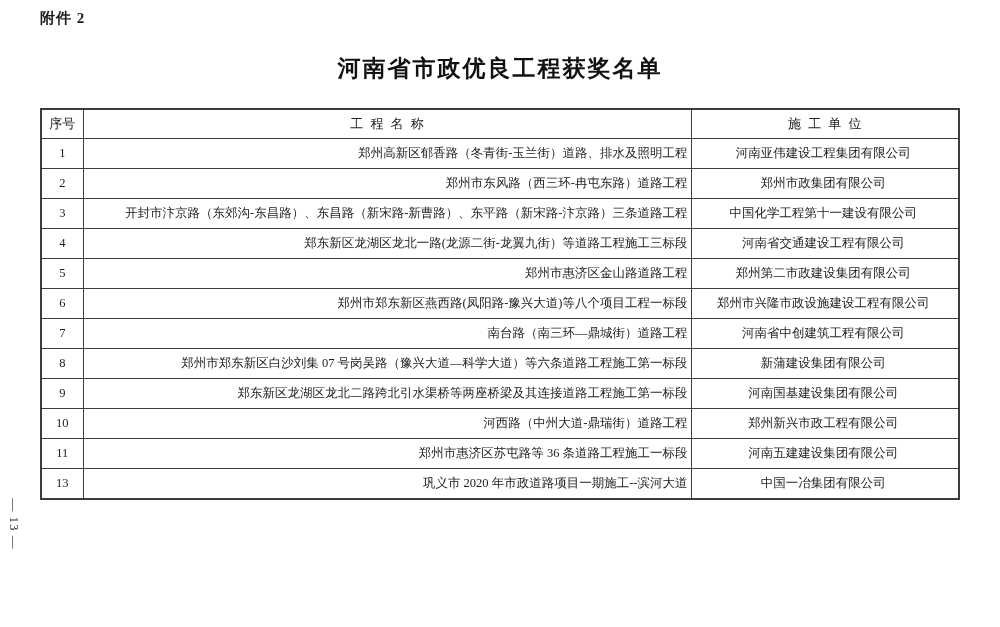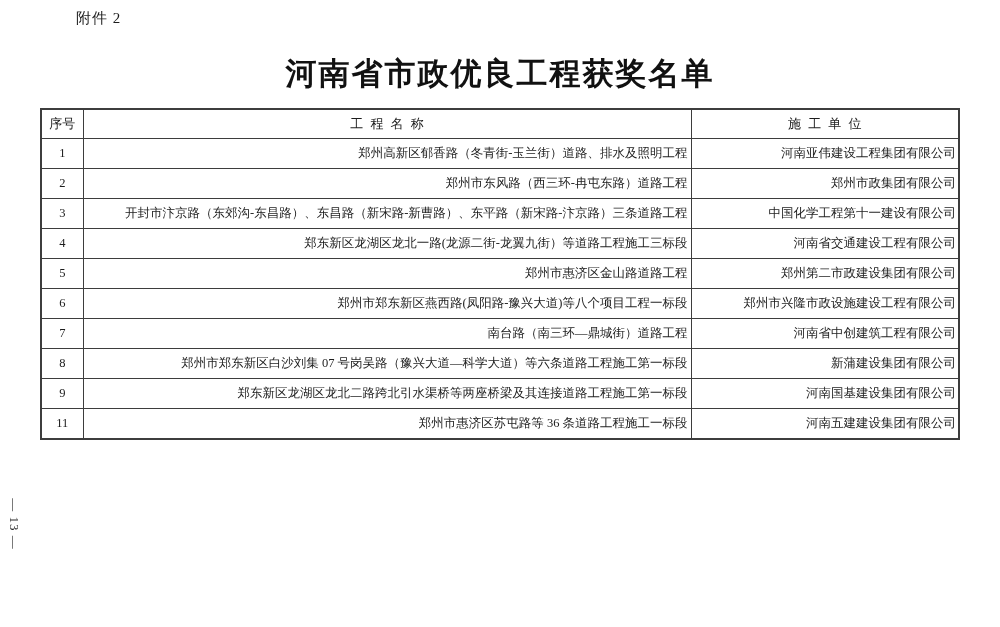--- a/index.html
+++ b/index.html
@@ -10,29 +10,28 @@
     position: relative;
     overflow: hidden;
   }
   .page {
     position: absolute; left: 0; top: 0;
     width: 1000px; height: 627px;
     background: #ffffff;
   }
   .attachment-label {
     position: absolute; left: 40px; top: 9px;
-    font-size: 15px; font-weight: normal; color: #1c1c1c;
+    font-size: 15px; font-weight: bold; color: #1c1c1c;
     letter-spacing: 1px;
-    margin-left: 36px;
   }
   .doc-title {
     position: absolute; left: 0; top: 53px; width: 100%;
     text-align: center;
     font-family: "Liberation Sans", sans-serif;
-    font-size: 31px; font-weight: bold; color: #111;
+    font-size: 23px; font-weight: bold; color: #111;
     letter-spacing: 2px;
   }
   .pagenum-wrap {
     position: absolute; left: 1px; top: 486px;
     width: 26px; height: 76px;
     display: flex; align-items: center; justify-content: center;
   }
   .pagenum-wrap span {
     transform: rotate(90deg);
     white-space: nowrap;
@@ -58,21 +57,21 @@
   .doc-table th {
     height: 26px;
     font-size: 13px; font-weight: normal;
     text-align: center;
   }
   .doc-table th.spaced { letter-spacing: 0.55em; text-indent: 0.55em; }
   .doc-table td { height: 27px; font-size: 12.5px; }
   .doc-table tr.tall td { height: 44px; }
   .doc-table td.no-cell { text-align: center; padding: 1px 2px; }
   .doc-table td.name-cell { text-align: right; padding-left: 8px; padding-right: 3px; }
-  .doc-table td.unit-cell { text-align: right; padding-left: 6px; padding-right: 2px; }
+  .doc-table td.unit-cell { text-align: center; padding-left: 6px; padding-right: 9px; }
 </style>
 </head>
 <body>
 
 <div class="page">
 
   <div class="attachment-label">附件 2</div>
 
   <div class="doc-title">河南省市政优良工程获奖名单</div>
 
@@ -133,20 +132,30 @@
         <td class="no-cell">8</td>
         <td class="name-cell">郑州市郑东新区白沙刘集 07 号岗吴路（豫兴大道—科学大道）等六条道路工程施工第一标段</td>
         <td class="unit-cell">新蒲建设集团有限公司</td>
       </tr>
       <tr>
         <td class="no-cell">9</td>
         <td class="name-cell">郑东新区龙湖区龙北二路跨北引水渠桥等两座桥梁及其连接道路工程施工第一标段</td>
         <td class="unit-cell">河南国基建设集团有限公司</td>
       </tr>
       <tr>
+        <td class="no-cell">10</td>
+        <td class="name-cell">河西路（中州大道-鼎瑞街）道路工程</td>
+        <td class="unit-cell">郑州新兴市政工程有限公司</td>
+      </tr>
+      <tr>
         <td class="no-cell">11</td>
         <td class="name-cell">郑州市惠济区苏屯路等 36 条道路工程施工一标段</td>
         <td class="unit-cell">河南五建建设集团有限公司</td>
+      </tr>
+      <tr>
+        <td class="no-cell">13</td>
+        <td class="name-cell">巩义市 2020 年市政道路项目一期施工--滨河大道</td>
+        <td class="unit-cell">中国一冶集团有限公司</td>
       </tr>
     </tbody>
   </table>
 
 </div>
 
 </body></html>

